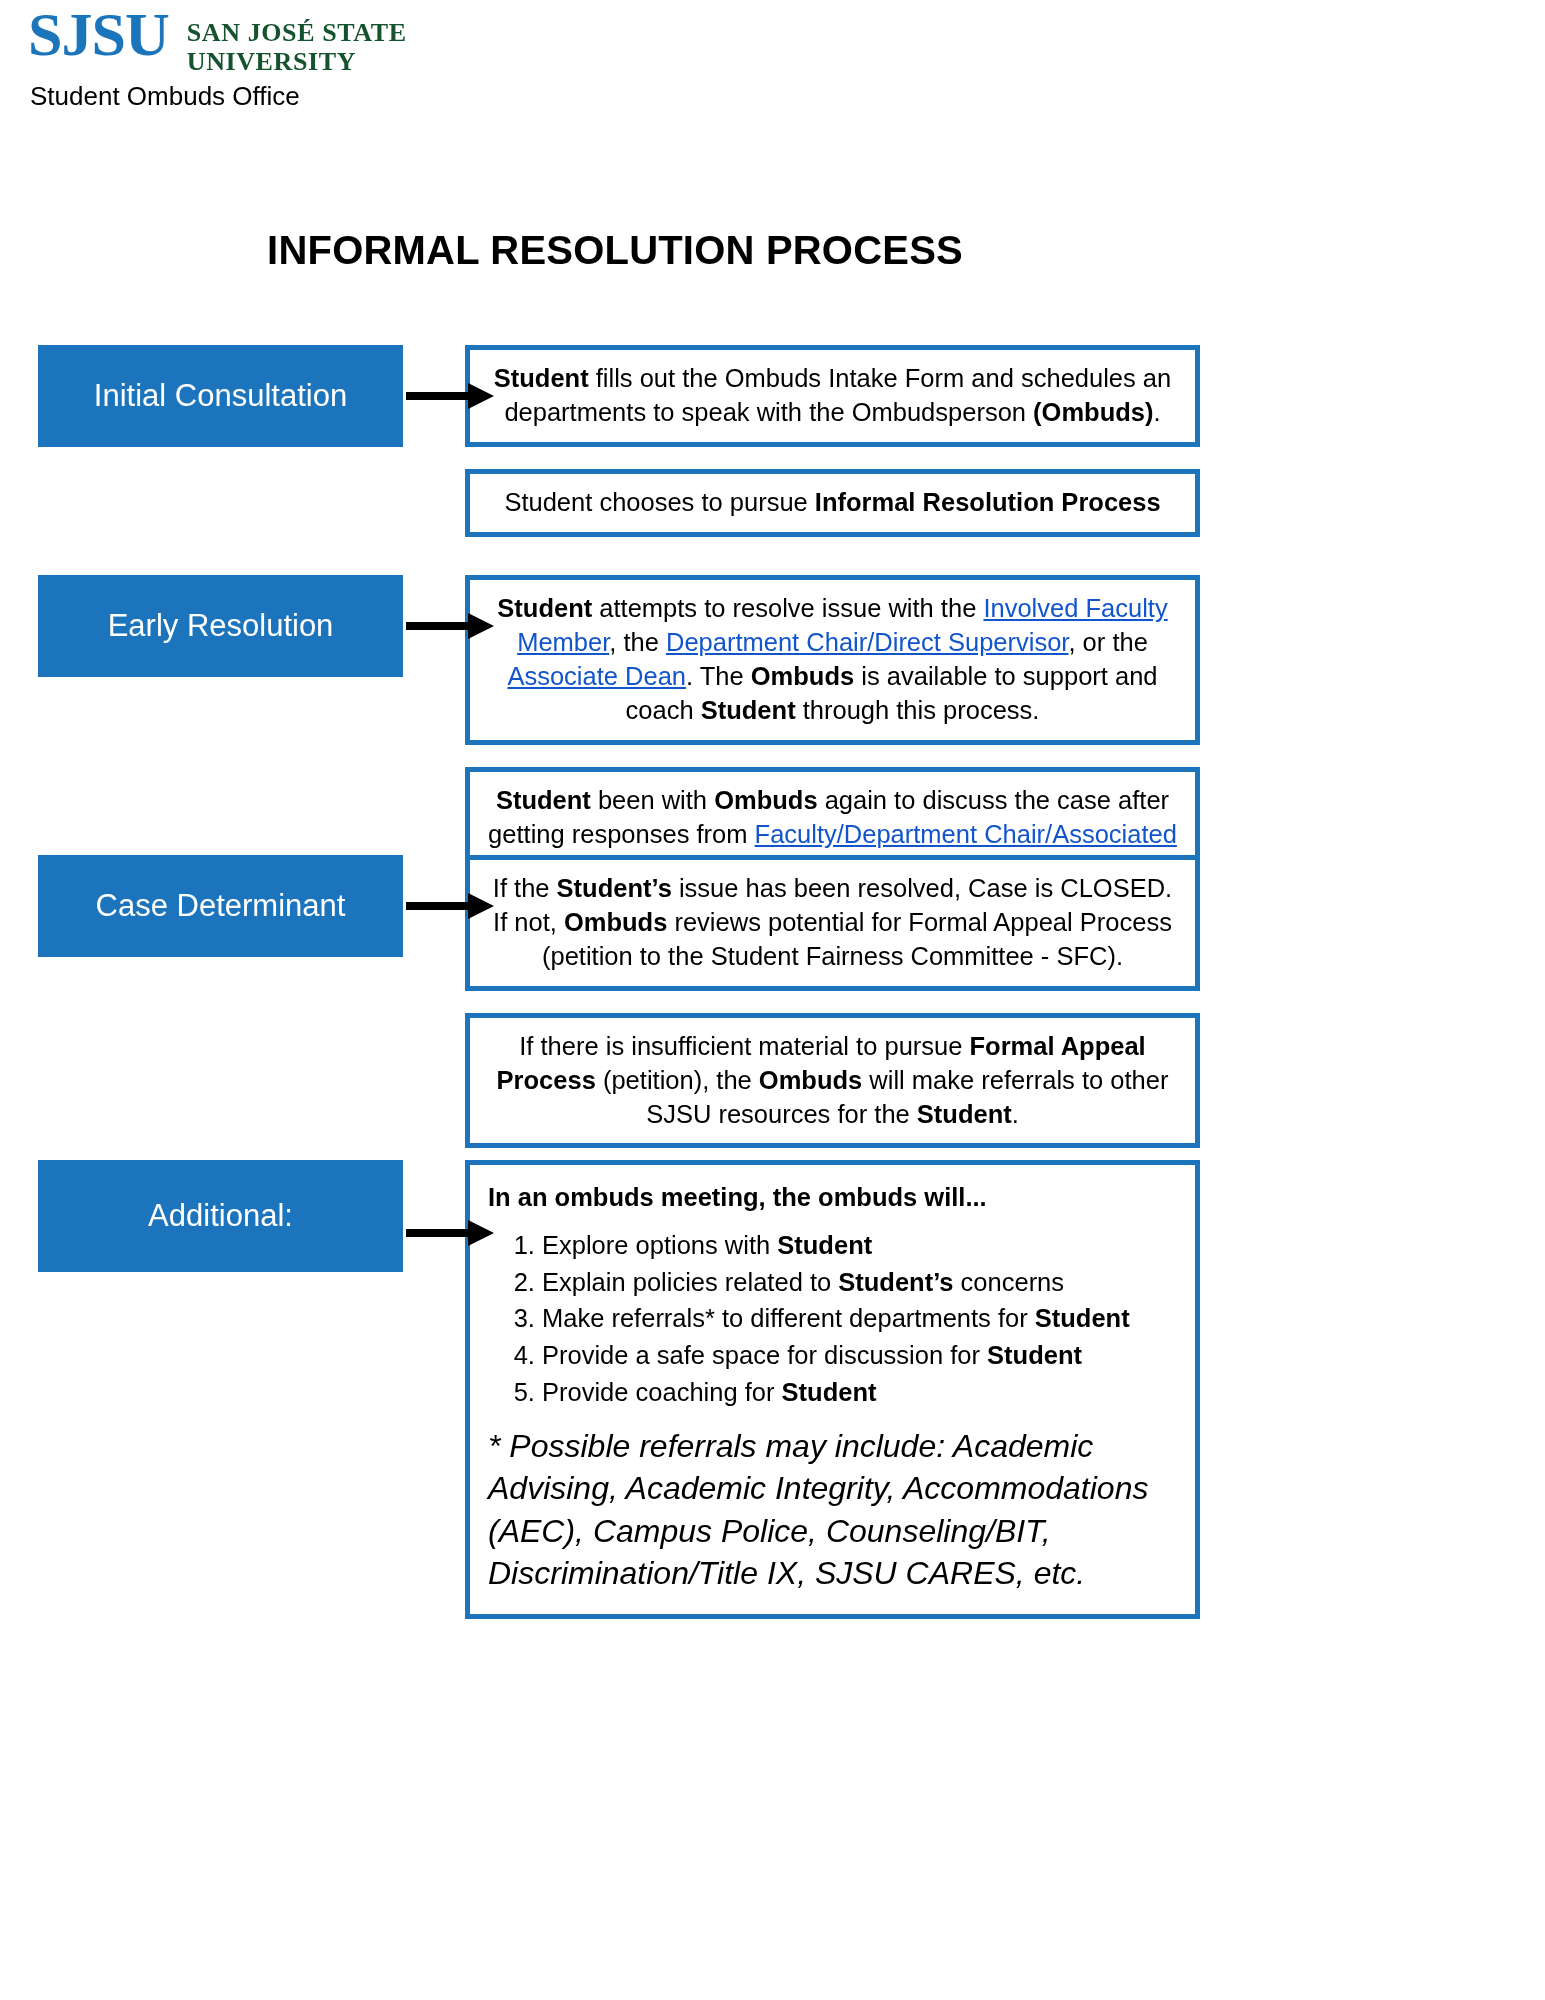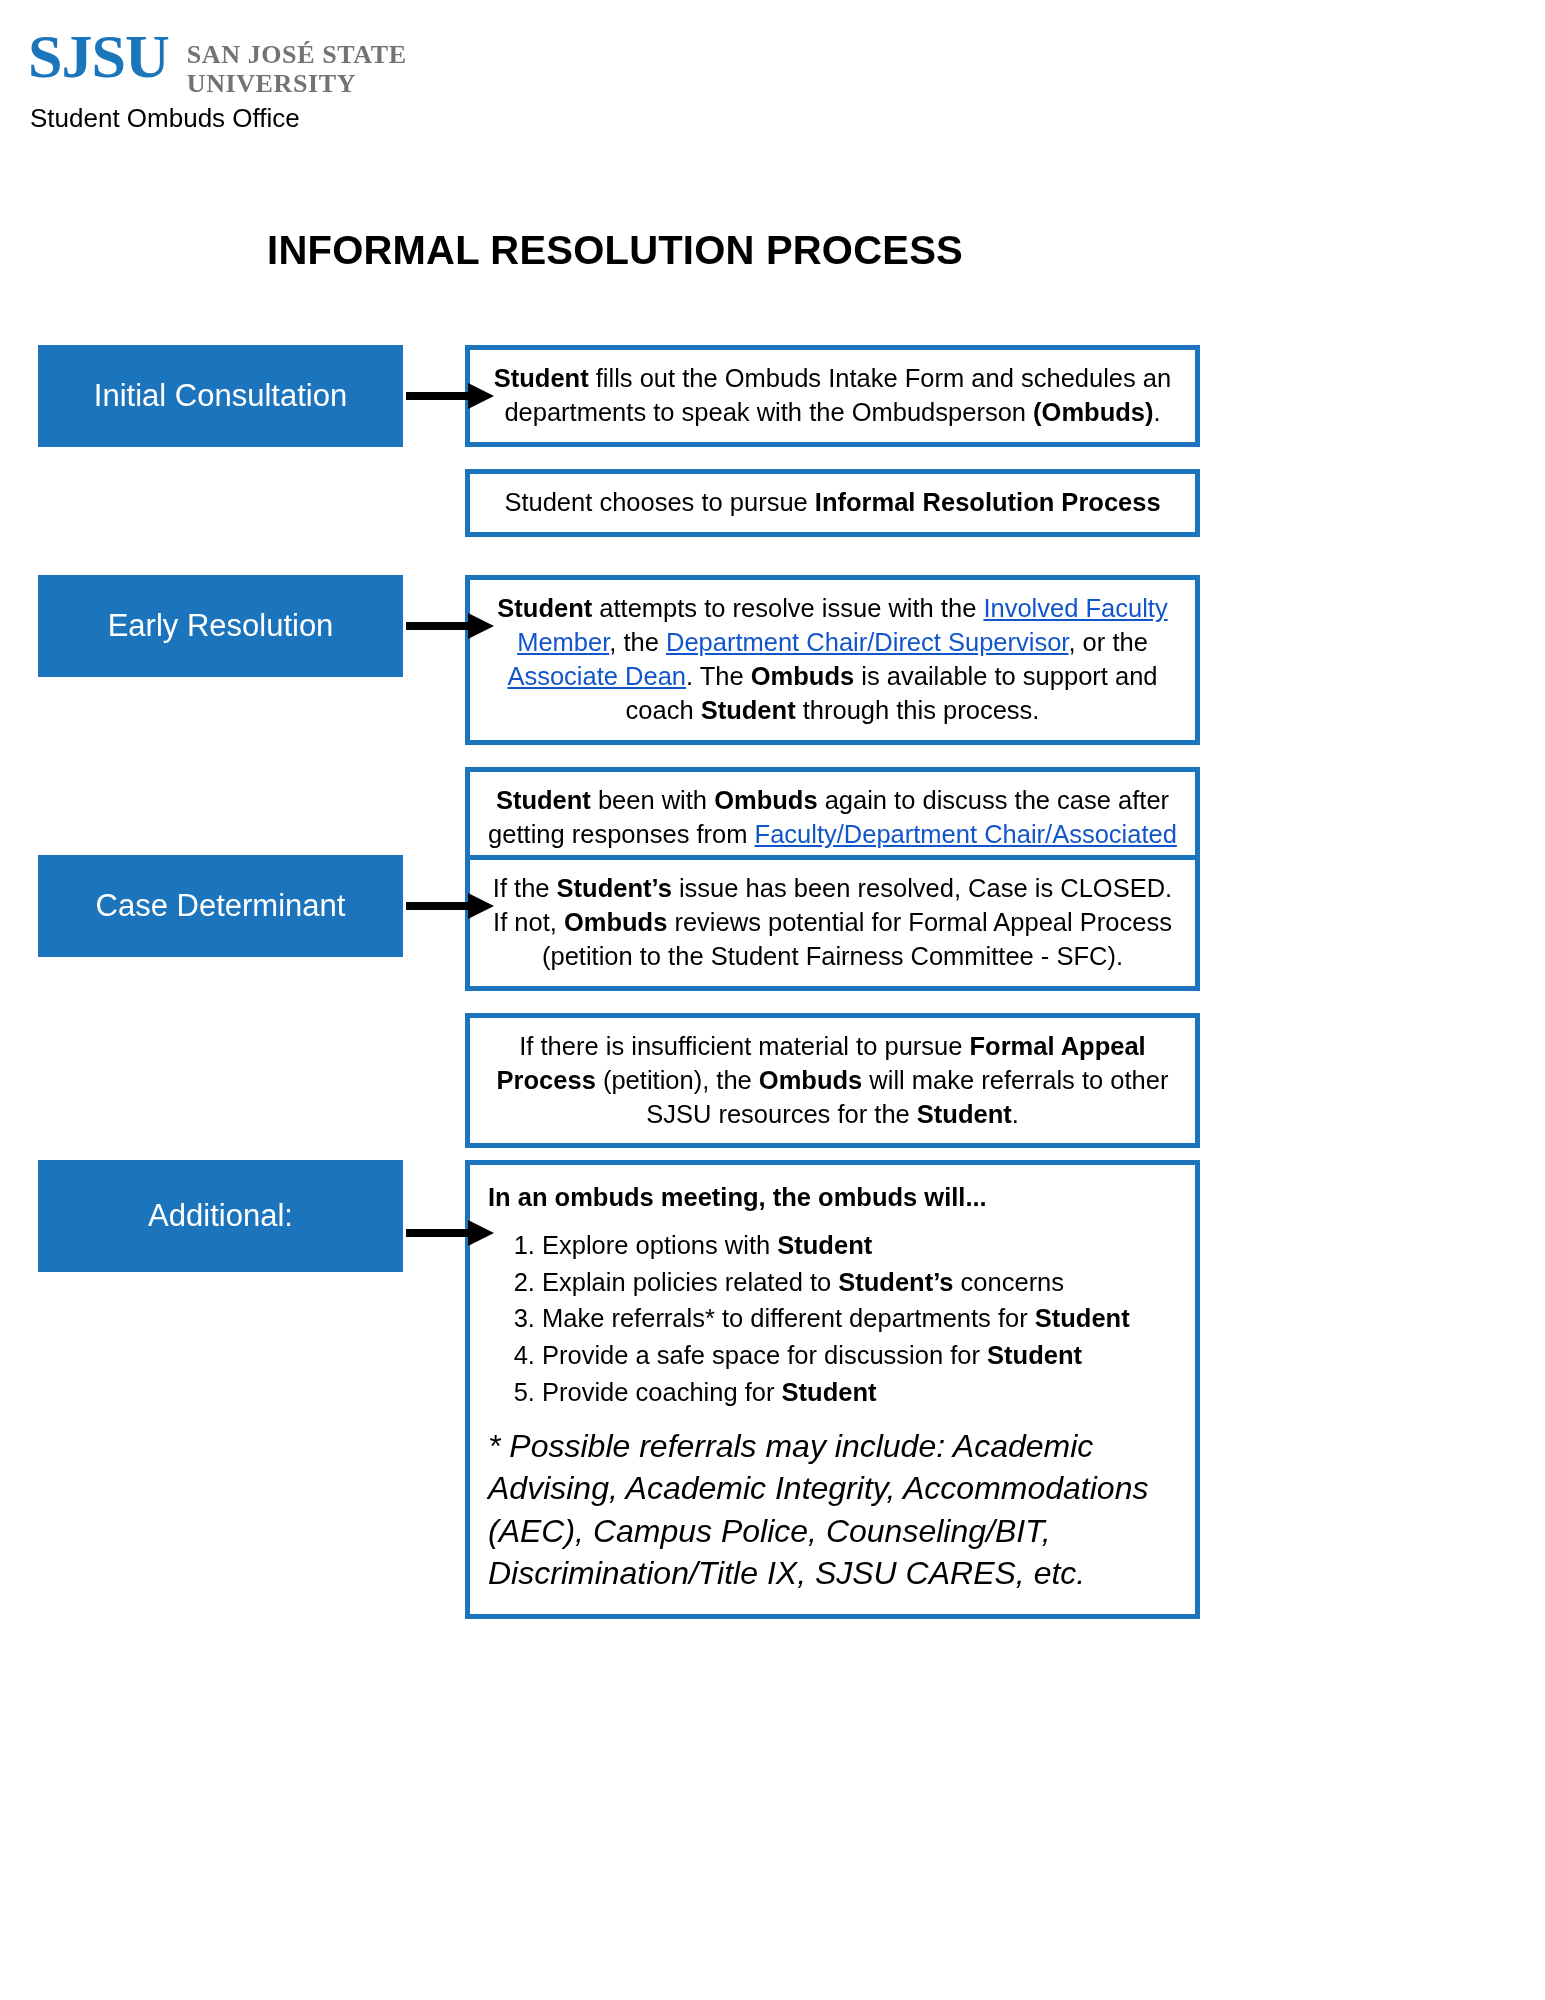--- a/index.html
+++ b/index.html
@@ -13,39 +13,39 @@
     font-family: "Liberation Sans", sans-serif;
     color: #000000;
     position: relative;
     overflow: hidden;
   }
 
   
   .header {
     position: absolute;
     left: 28px;
-    top: 28px;
+    top: 6px;
     width: 700px;
   }
   .logo-row {
     display: flex;
     align-items: flex-start;
     gap: 18px;
   }
   .logo-sjsu {
     font-family: "Liberation Serif", serif;
     font-size: 62px;
     line-height: 0.92;
     font-weight: 700;
     color: #1B75BB;
     letter-spacing: -1px;
   }
   .logo-words {
     font-family: "Liberation Serif", serif;
-    color: #737373;
+    color: #14532d;
     font-size: 26px;
     line-height: 1.12;
     font-weight: 700;
     letter-spacing: 0.6px;
     padding-top: 12px;
   }
   .office-name {
     font-size: 26px;
     color: #000;
     margin-top: 6px;

